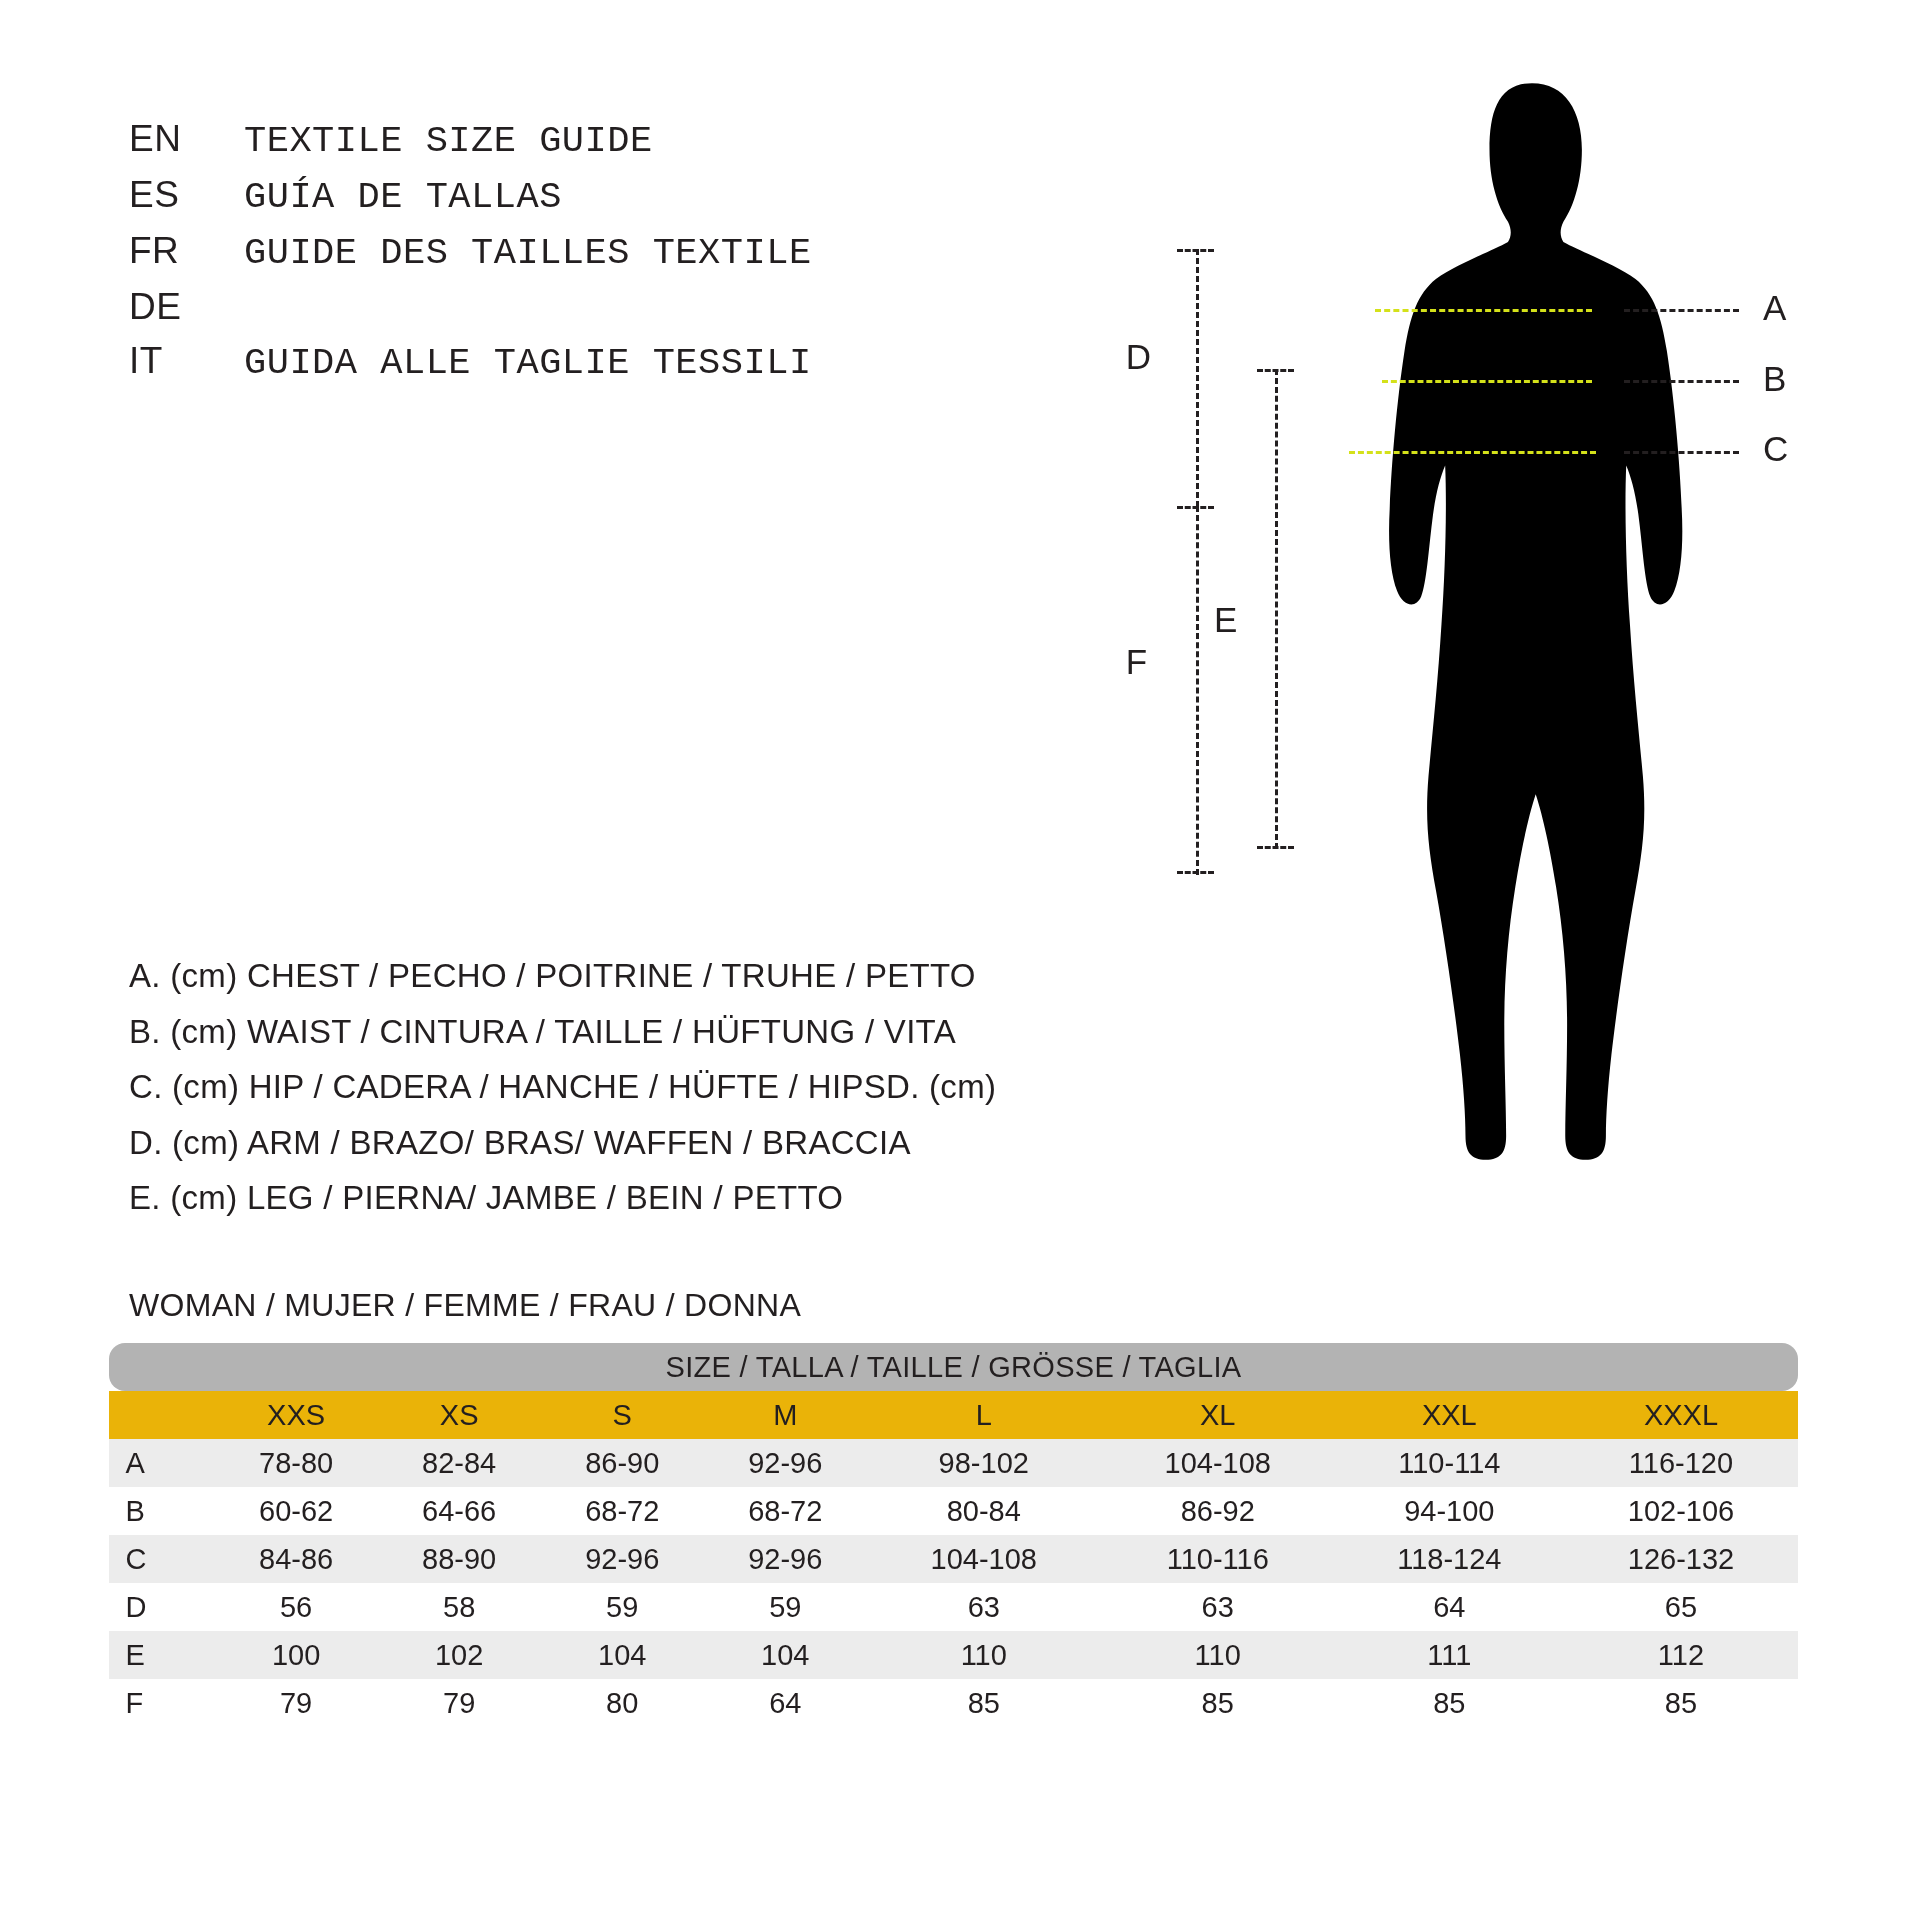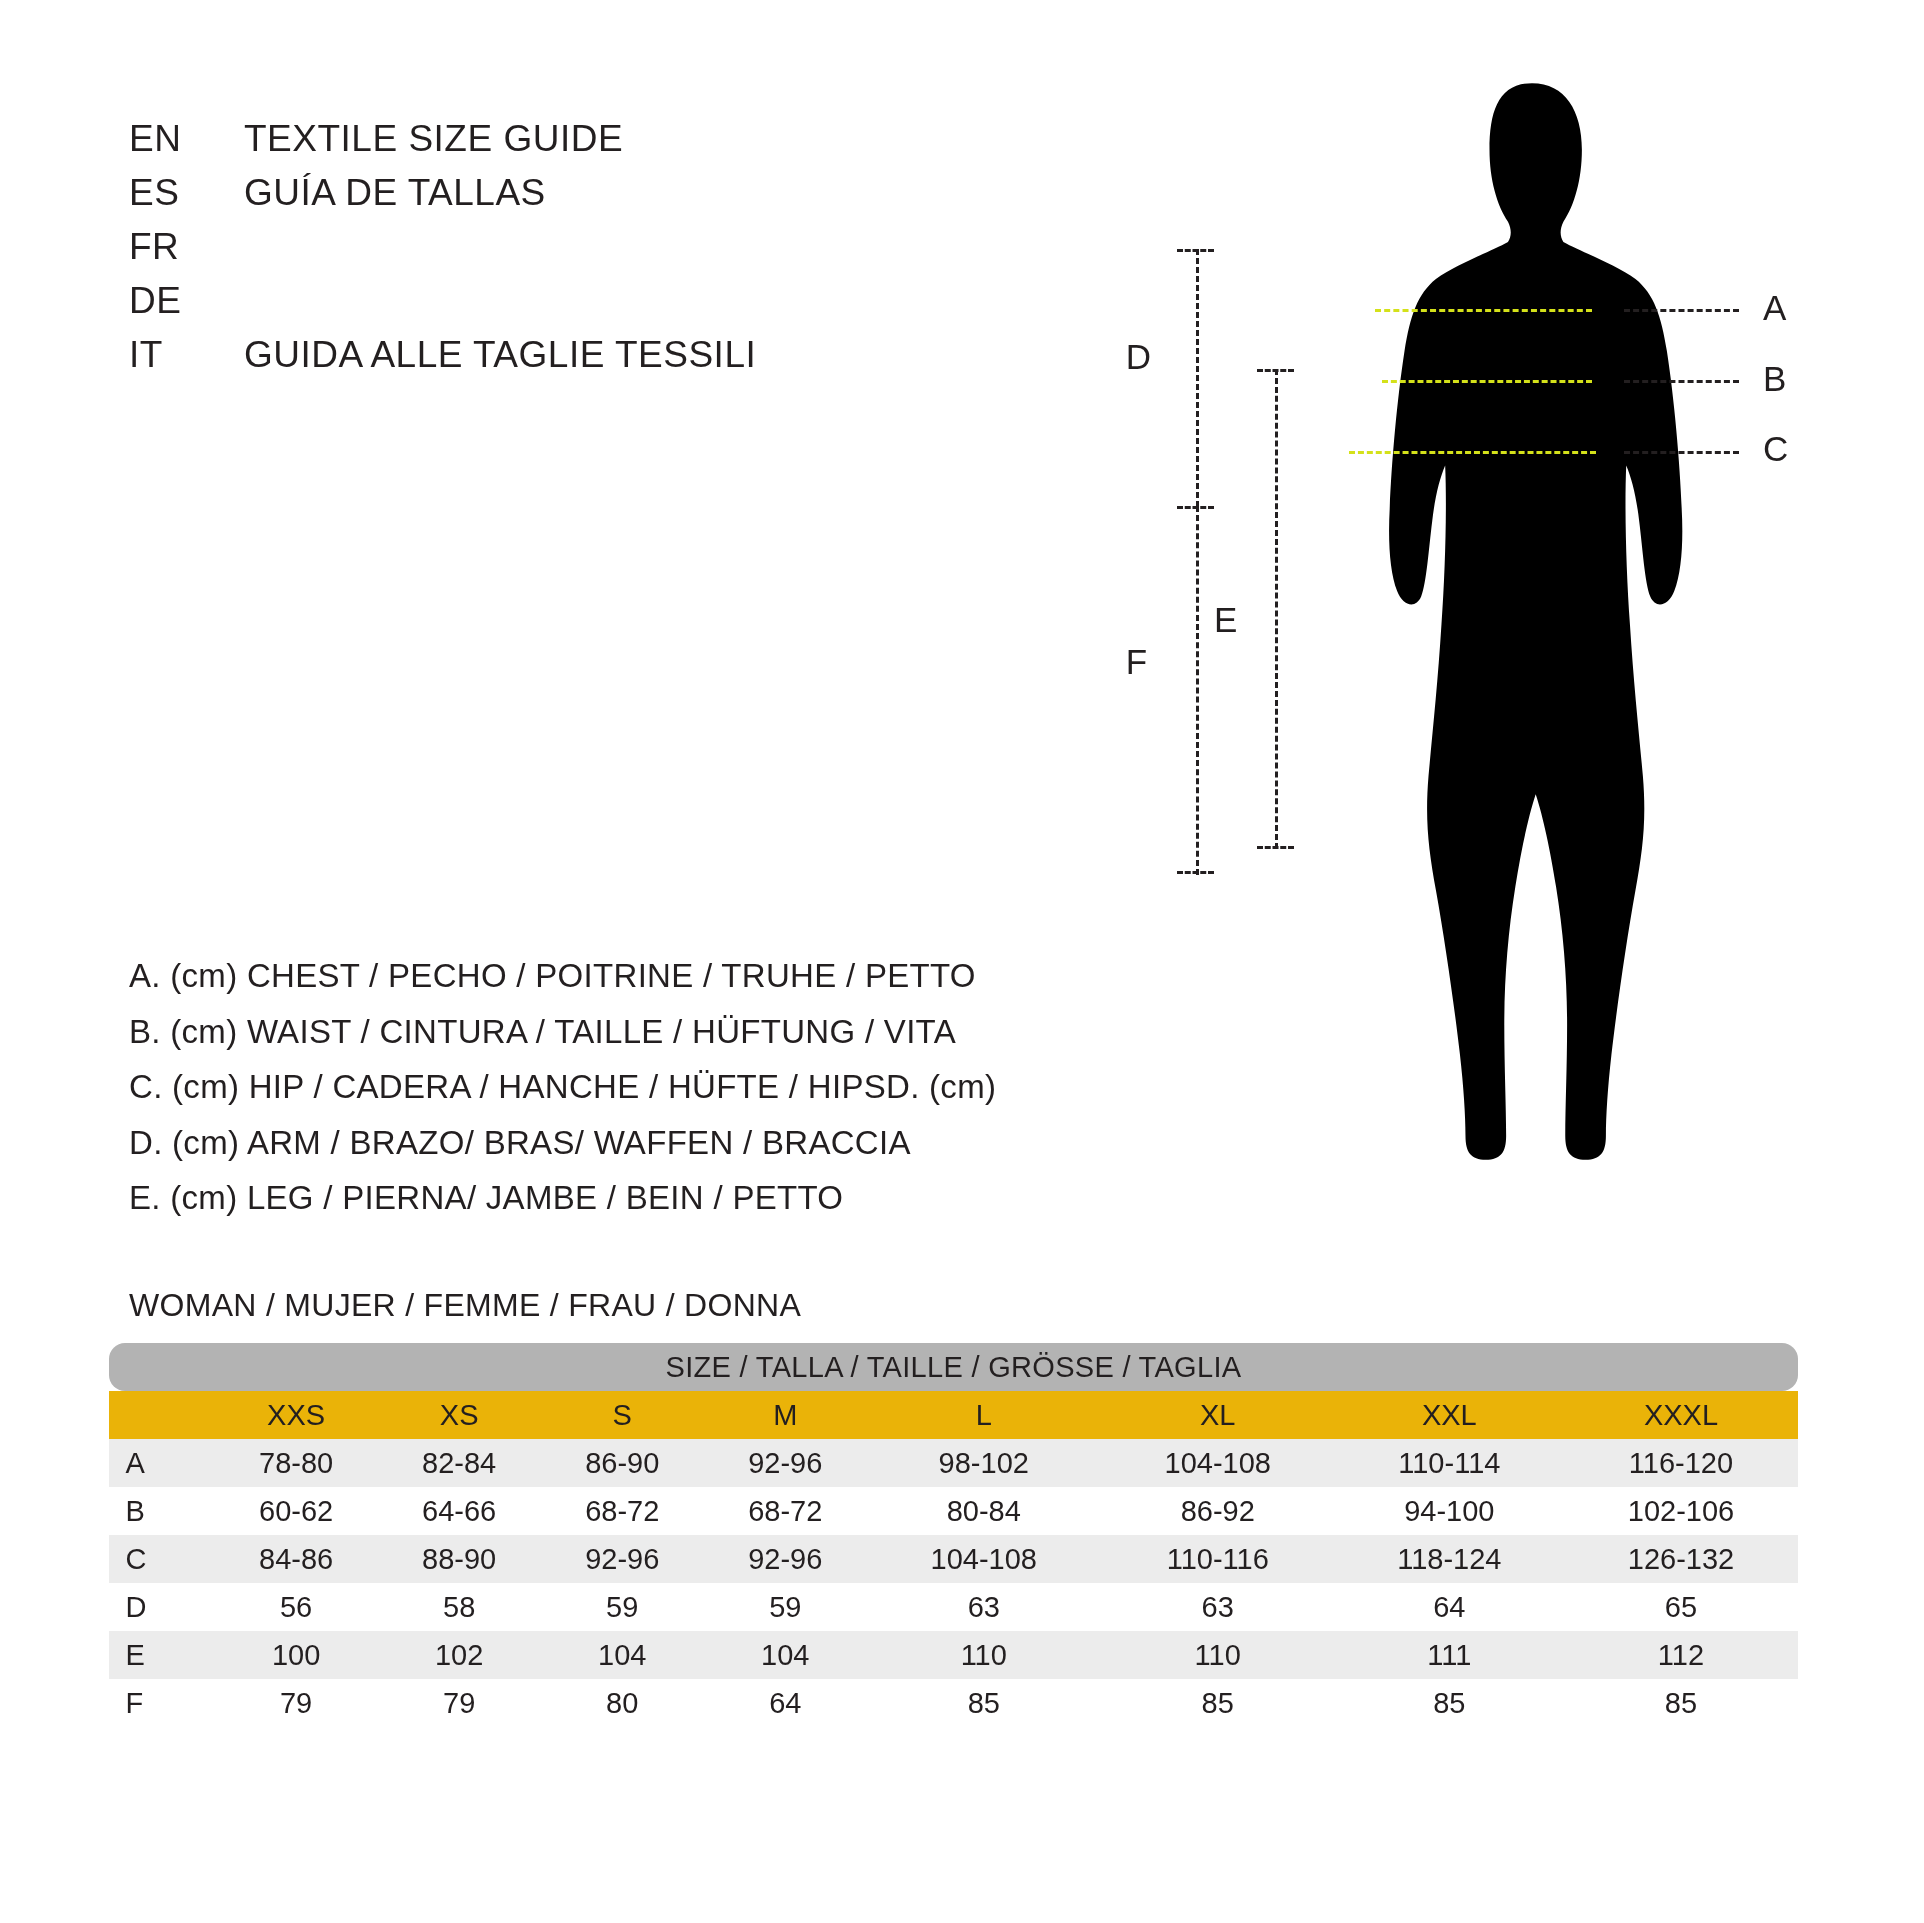--- a/index.html
+++ b/index.html
@@ -30,20 +30,21 @@
   }
   .title-lang {
     width: 115px;
     font-size: 37px;
     letter-spacing: 0.5px;
   }
   .title-text {
     font-size: 37px;
     letter-spacing: 0.5px;
     white-space: nowrap;
+    font-family: Liberation Mono, monospace;
   }
 
   
   #legend-block {
     position: absolute;
     left: 129px;
     top: 957px;
     width: 1108px;
   }
   .legend-row {
@@ -152,20 +153,21 @@
   <div class="title-row">
     <div class="title-lang">EN</div>
     <div class="title-text">TEXTILE SIZE GUIDE</div>
   </div>
   <div class="title-row">
     <div class="title-lang">ES</div>
     <div class="title-text">GUÍA DE TALLAS</div>
   </div>
   <div class="title-row">
     <div class="title-lang">FR</div>
+    <div class="title-text">GUIDE DES TAILLES TEXTILE</div>
   </div>
   <div class="title-row">
     <div class="title-lang">DE</div>
   </div>
   <div class="title-row">
     <div class="title-lang">IT</div>
     <div class="title-text">GUIDA ALLE TAGLIE TESSILI</div>
   </div>
 </div>
 

